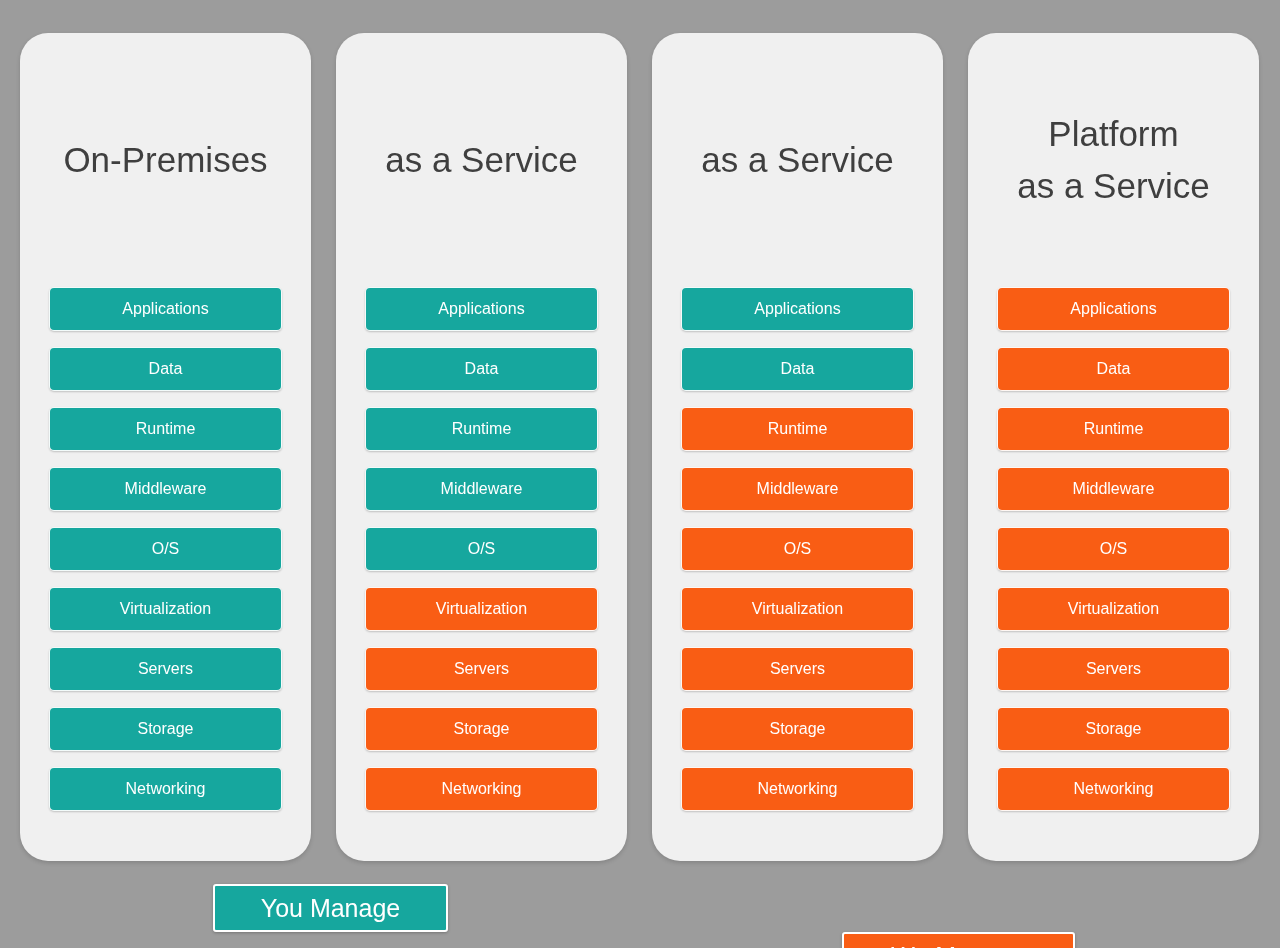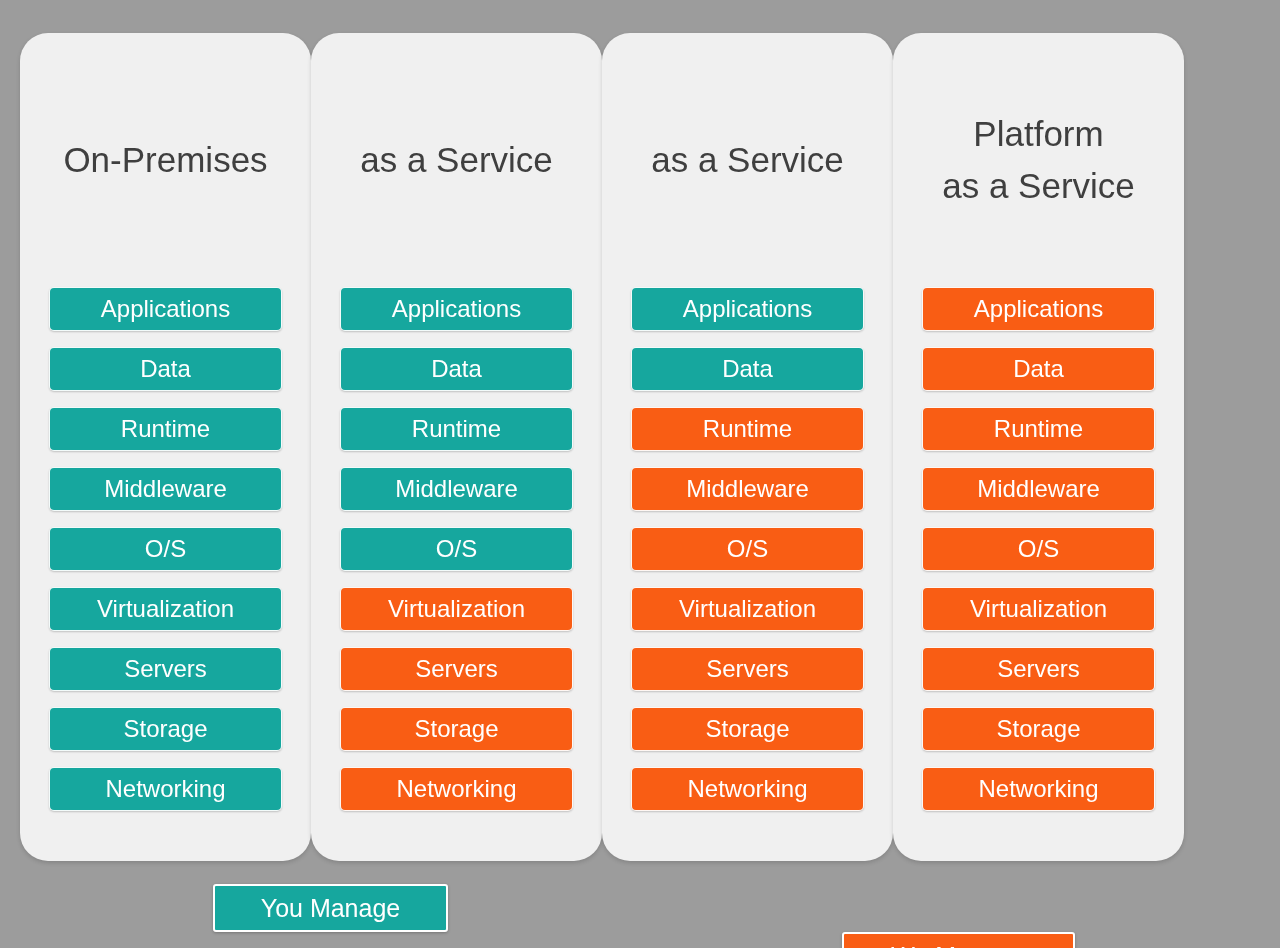--- a/index.html
+++ b/index.html
@@ -17,20 +17,21 @@
     position: relative;
     width: 1280px;
     height: 948px;
     background: var(--background, #9c9c9c);
   }
   .columns {
     position: absolute;
     left: 20px;
     top: 33px;
     display: flex;
+    gap: 25px;
   }
   .col {
     width: 291px;
     height: 828px;
     background: var(--column_bg, #f0f0f0);
     border-radius: 28px;
     box-shadow: 0 2px 4px rgba(0,0,0,0.15);
     box-sizing: border-box;
   }
   .col-title {
@@ -49,21 +50,21 @@
     flex-direction: column;
     gap: 16px;
     padding: 0 29px;
   }
   .chip {
     height: 44px;
     display: flex;
     align-items: center;
     justify-content: center;
     color: var(--chip_text, #ffffff);
-    font-size: 24px;
+    font-size: 16px;
     border-radius: 5px;
     border: 1px solid rgba(255,255,255,0.95);
     box-sizing: border-box;
     box-shadow: 0 1px 2px rgba(0,0,0,0.2);
     text-align: right;
   }
   .teal   { background: var(--teal, #16a79e); }
   .orange { background: var(--orange, #f95d14); }
   .legend {
     position: absolute;

